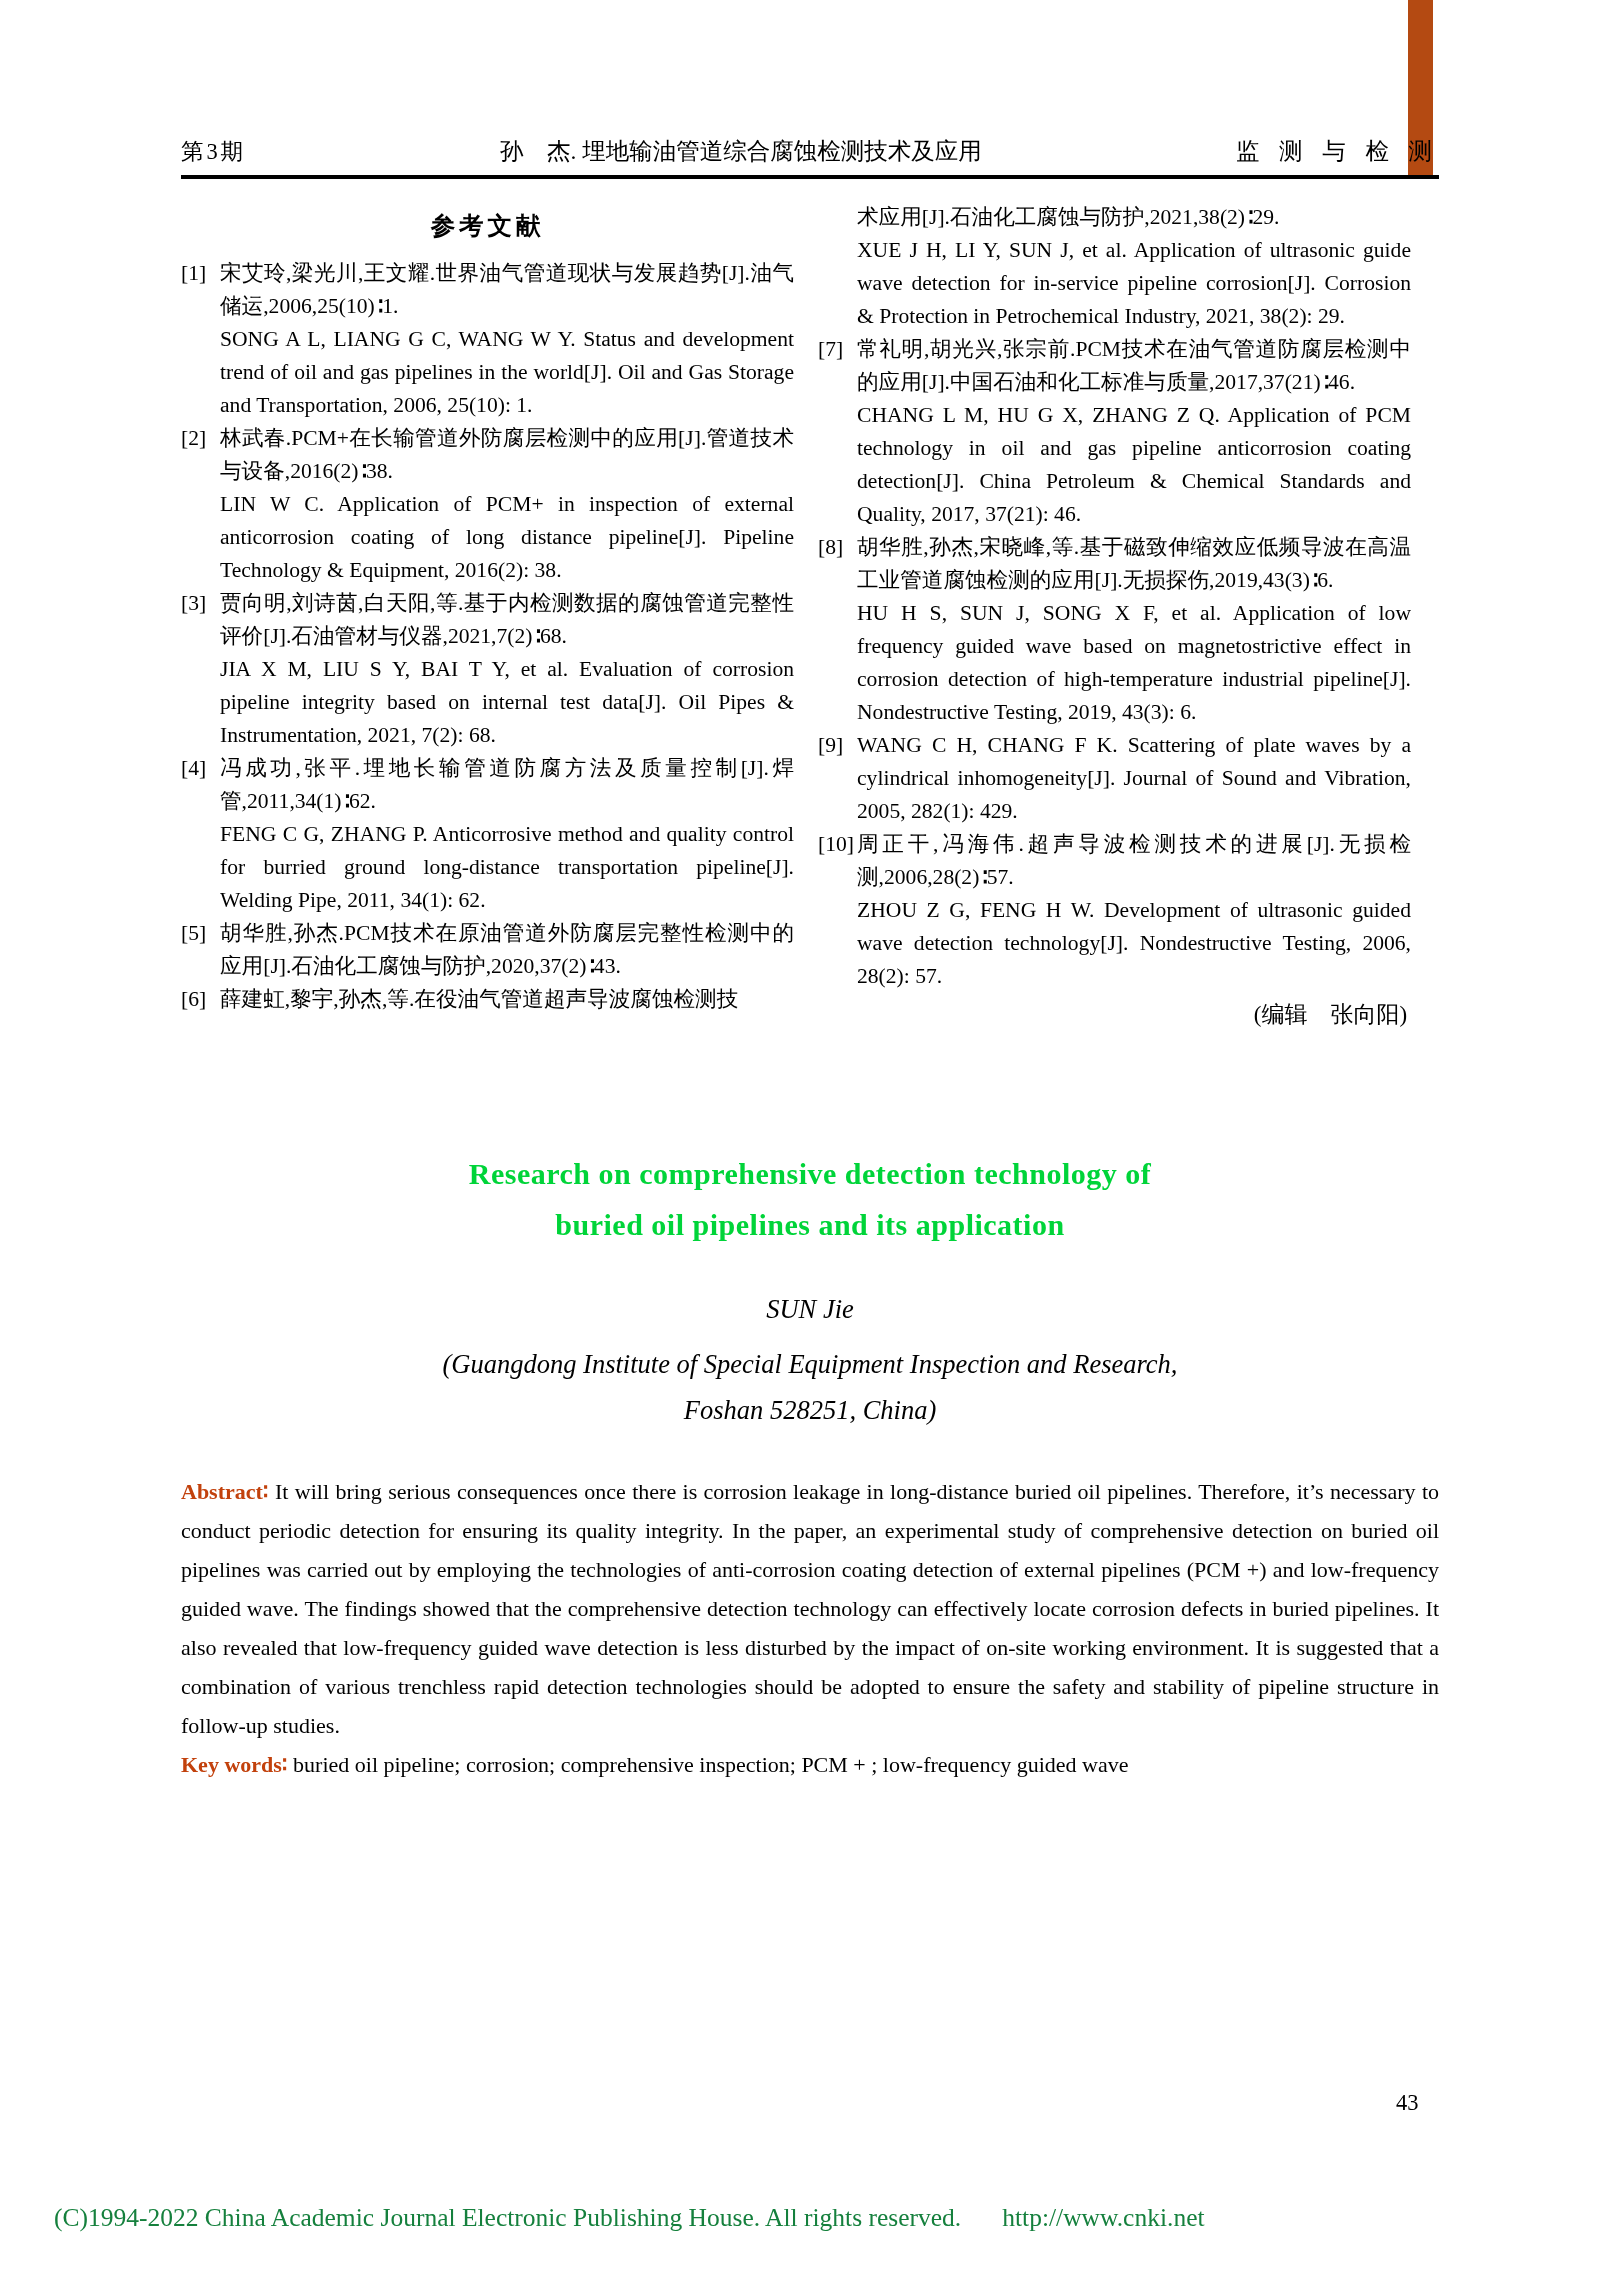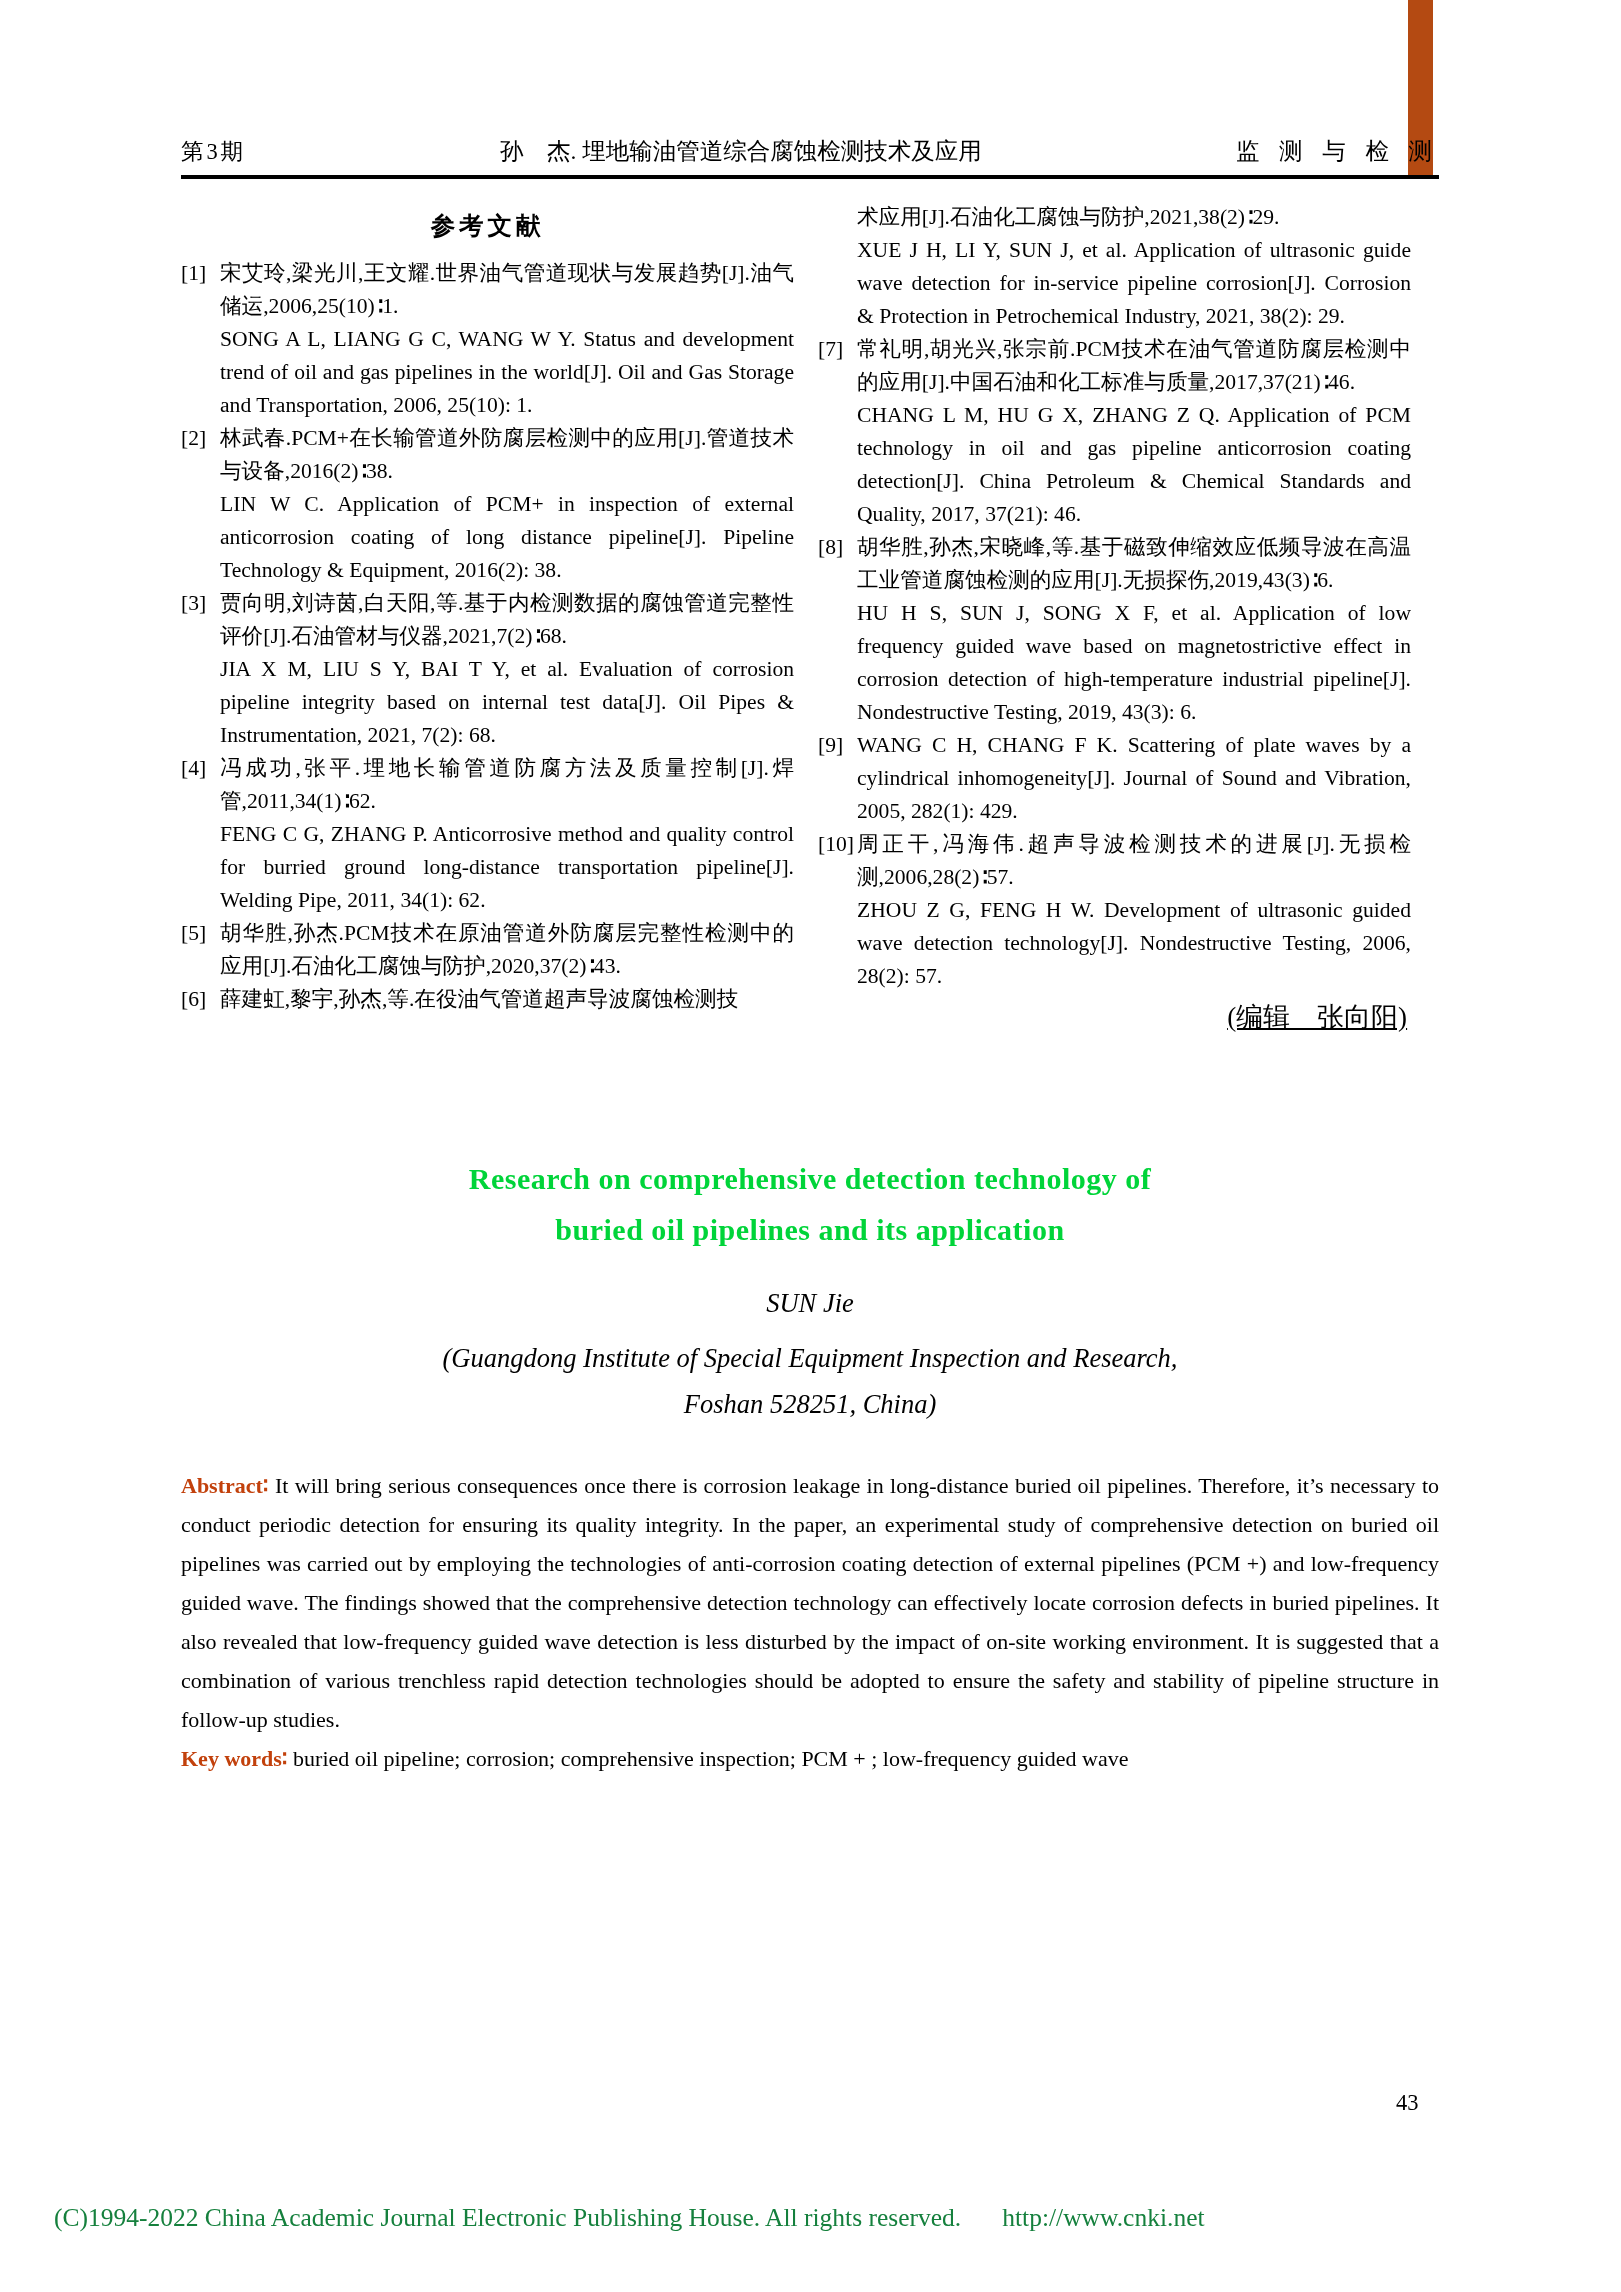--- a/index.html
+++ b/index.html
@@ -34,27 +34,27 @@
   .col-left{width:613px;flex:none;}
   .col-right{width:593px;flex:none;}
   .ref-heading{
     font-size:24.5px;font-weight:bold;text-align:center;
     letter-spacing:3.9px;margin:7.8px 0 15.7px 0;
   }
   .ref{display:flex;font-size:21.6px;line-height:33px;}
   .ref-num{width:39px;flex:none;}
   .ref-body{flex:1;min-width:0;}
   .ref-body p{margin:0;text-align:justify;}
-  .editor-note{font-size:27px;text-align:right;margin:5.9px 3.9px 0 0;text-decoration:underline;}
+  .editor-note{font-size:23px;text-align:right;margin:5.9px 3.9px 0 0;}
   .title-block{margin-top:118px;text-align:center;}
   .title-en{
     color:#00d439;font-weight:bold;font-size:30px;line-height:51px;
     margin:0;letter-spacing:0.5px;
   }
-  .author{font-style:italic;font-size:26.5px;margin:33px 0 0 0;}
+  .author{font-style:italic;font-size:26.5px;margin:44px 0 0 0;}
   .affiliation{font-style:italic;font-size:26.5px;line-height:46px;margin:15.7px 0 0 0;}
   .abstract-section{margin-top:39px;font-size:22px;line-height:39px;}
   .abstract-section p{margin:0;text-align:justify;}
   .green-label{color:#c2410c;font-weight:bold;}
   .keywords-line{margin-top:0;}
   .page-number{position:absolute;left:1396px;top:2090px;font-size:22.5px;}
   .page-footer{
     position:absolute;left:54px;top:2203px;width:1274px;
     color:#15803d;font-size:25.5px;white-space:nowrap;
   }

